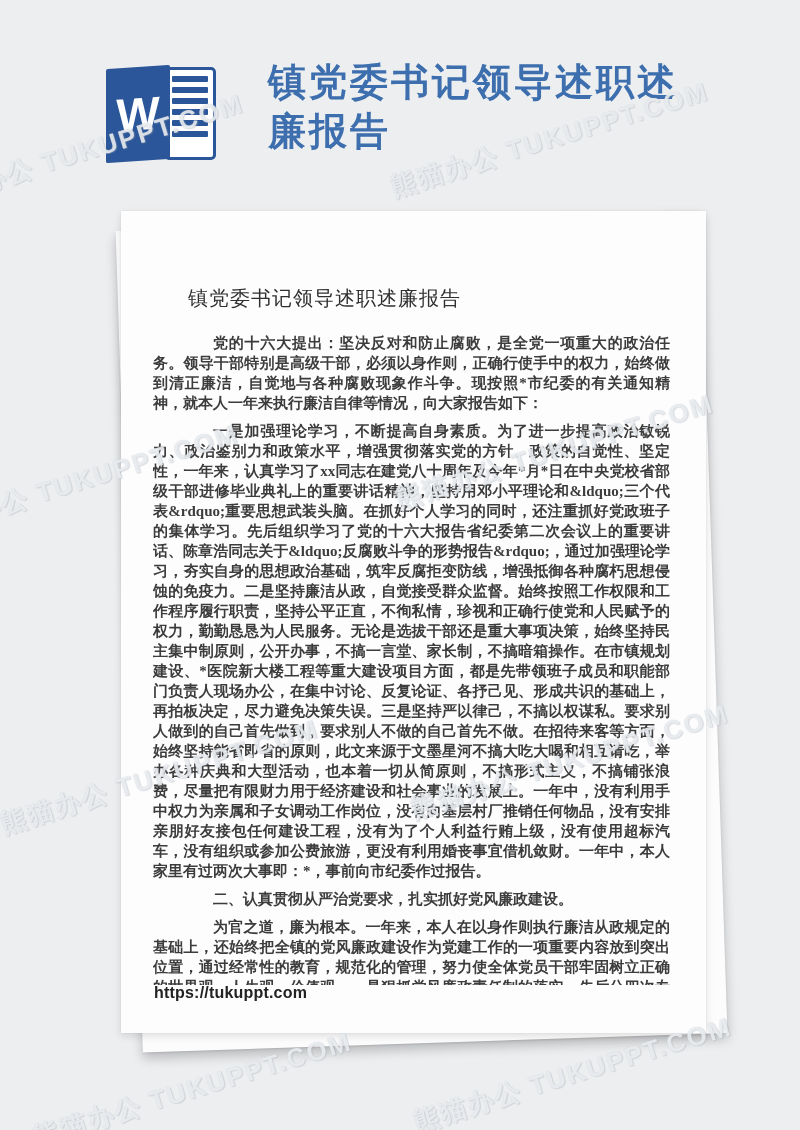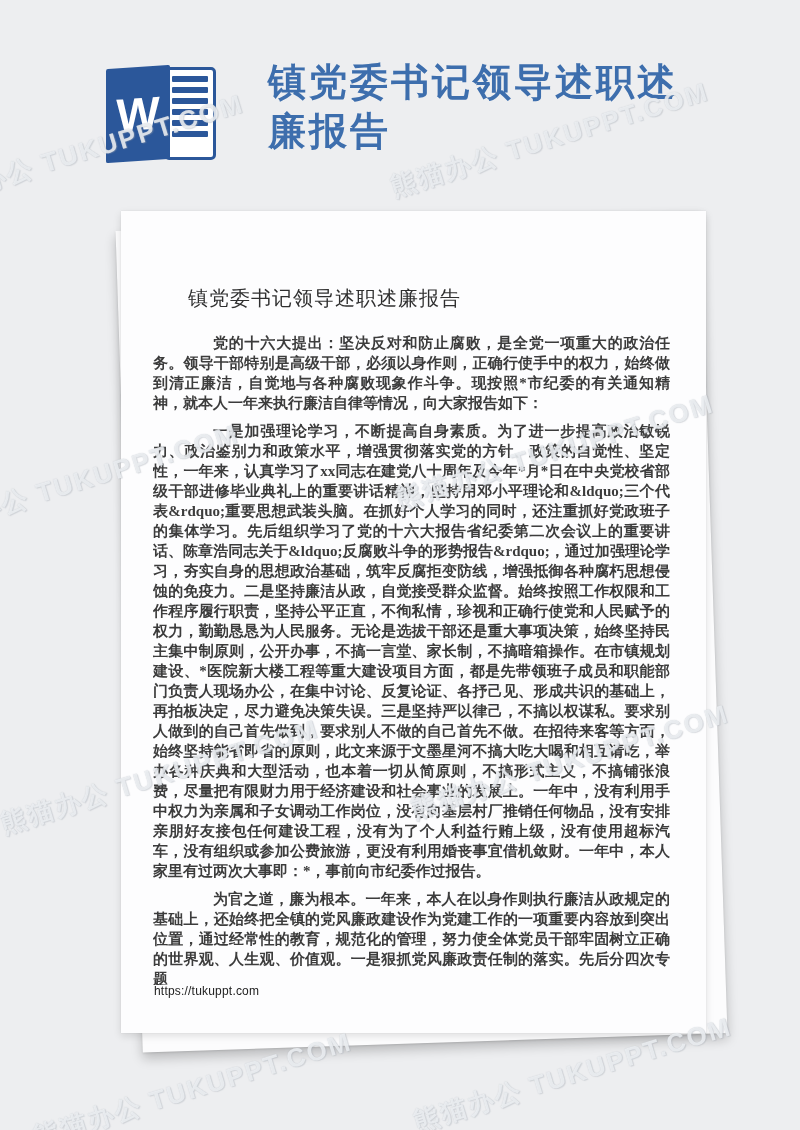--- a/index.html
+++ b/index.html
@@ -49,21 +49,21 @@
   }
   .doc-body { margin-top:22px; height:652px; overflow:hidden;font-weight:bold; }
   .doc-body p {
     margin:8px 0 0 0; text-indent:60px; text-align:justify;
     font-size:15px; line-height:20px; color:#3c3c3c;
     font-family:"Liberation Serif","DejaVu Serif",serif;
   }
   .doc-body p:first-child { margin-top:0; }
   .doc-footer {
     position:absolute; left:33px; top:773px;
-    font-size:12px; color:#222; letter-spacing:0.2px;
+    font-size:16px; color:#222; letter-spacing:0.2px;font-weight:bold;
   }
 
   
   .watermark-layer { position:absolute; inset:0; pointer-events:none; z-index:5; }
   .watermark {
     position:absolute; width:290px; white-space:nowrap;
     transform:rotate(-17deg);
     font-size:26px; font-weight:bold; letter-spacing:2px;
     color:rgba(244,246,248,0.78);
     text-shadow:0 0 1px rgba(162,168,176,0.55), 1px 1px 1px rgba(162,168,176,0.32);
@@ -89,20 +89,21 @@
     <h1 class="header-title">镇党委书记领导述职述廉报告</h1>
   </div>
 
   <div>
     <div class="sheet-back"></div>
     <div class="sheet-main">
       <h2 class="doc-title">镇党委书记领导述职述廉报告</h2>
       <div class="doc-body">
           <p>党的十六大提出：坚决反对和防止腐败，是全党一项重大的政治任务。领导干部特别是高级干部，必须以身作则，正确行使手中的权力，始终做到清正廉洁，自觉地与各种腐败现象作斗争。现按照*市纪委的有关通知精神，就本人一年来执行廉洁自律等情况，向大家报告如下：</p>
           <p>一是加强理论学习，不断提高自身素质。为了进一步提高政治敏锐力、政治鉴别力和政策水平，增强贯彻落实党的方针、政策的自觉性、坚定性，一年来，认真学习了xx同志在建党八十周年及今年*月*日在中央党校省部级干部进修毕业典礼上的重要讲话精神，坚持用邓小平理论和&amp;ldquo;三个代表&amp;rdquo;重要思想武装头脑。在抓好个人学习的同时，还注重抓好党政班子的集体学习。先后组织学习了党的十六大报告省纪委第二次会议上的重要讲话、陈章浩同志关于&amp;ldquo;反腐败斗争的形势报告&amp;rdquo;，通过加强理论学习，夯实自身的思想政治基础，筑牢反腐拒变防线，增强抵御各种腐朽思想侵蚀的免疫力。二是坚持廉洁从政，自觉接受群众监督。始终按照工作权限和工作程序履行职责，坚持公平正直，不徇私情，珍视和正确行使党和人民赋予的权力，勤勤恳恳为人民服务。无论是选拔干部还是重大事项决策，始终坚持民主集中制原则，公开办事，不搞一言堂、家长制，不搞暗箱操作。在市镇规划建设、*医院新大楼工程等重大建设项目方面，都是先带领班子成员和职能部门负责人现场办公，在集中讨论、反复论证、各抒己见、形成共识的基础上，再拍板决定，尽力避免决策失误。三是坚持严以律己，不搞以权谋私。要求别人做到的自己首先做到，要求别人不做的自己首先不做。在招待来客等方面，始终坚持能省即省的原则，此文来源于文墨星河不搞大吃大喝和相互请吃，举办各种庆典和大型活动，也本着一切从简原则，不搞形式主义，不搞铺张浪费，尽量把有限财力用于经济建设和社会事业的发展上。一年中，没有利用手中权力为亲属和子女调动工作岗位，没有向基层村厂推销任何物品，没有安排亲朋好友接包任何建设工程，没有为了个人利益行贿上级，没有使用超标汽车，没有组织或参加公费旅游，更没有利用婚丧事宜借机敛财。一年中，本人家里有过两次大事即：*，事前向市纪委作过报告。</p>
+          <p>二、认真贯彻从严治党要求，扎实抓好党风廉政建设。</p>
           <p>为官之道，廉为根本。一年来，本人在以身作则执行廉洁从政规定的基础上，还始终把全镇的党风廉政建设作为党建工作的一项重要内容放到突出位置，通过经常性的教育，规范化的管理，努力使全体党员干部牢固树立正确的世界观、人生观、价值观。一是狠抓党风廉政责任制的落实。先后分四次专题</p>
         </div>
       <div class="doc-footer">https://tukuppt.com</div>
     </div>
   </div>
 
   <div class="watermark-layer">
       <div class="watermark" style="left: -80px; top: 140px;">熊猫办公 TUKUPPT.COM</div>
       <div class="watermark" style="left: 385px; top: 128px;">熊猫办公 TUKUPPT.COM</div>
       <div class="watermark" style="left: -85px; top: 470px;">熊猫办公 TUKUPPT.COM</div>

